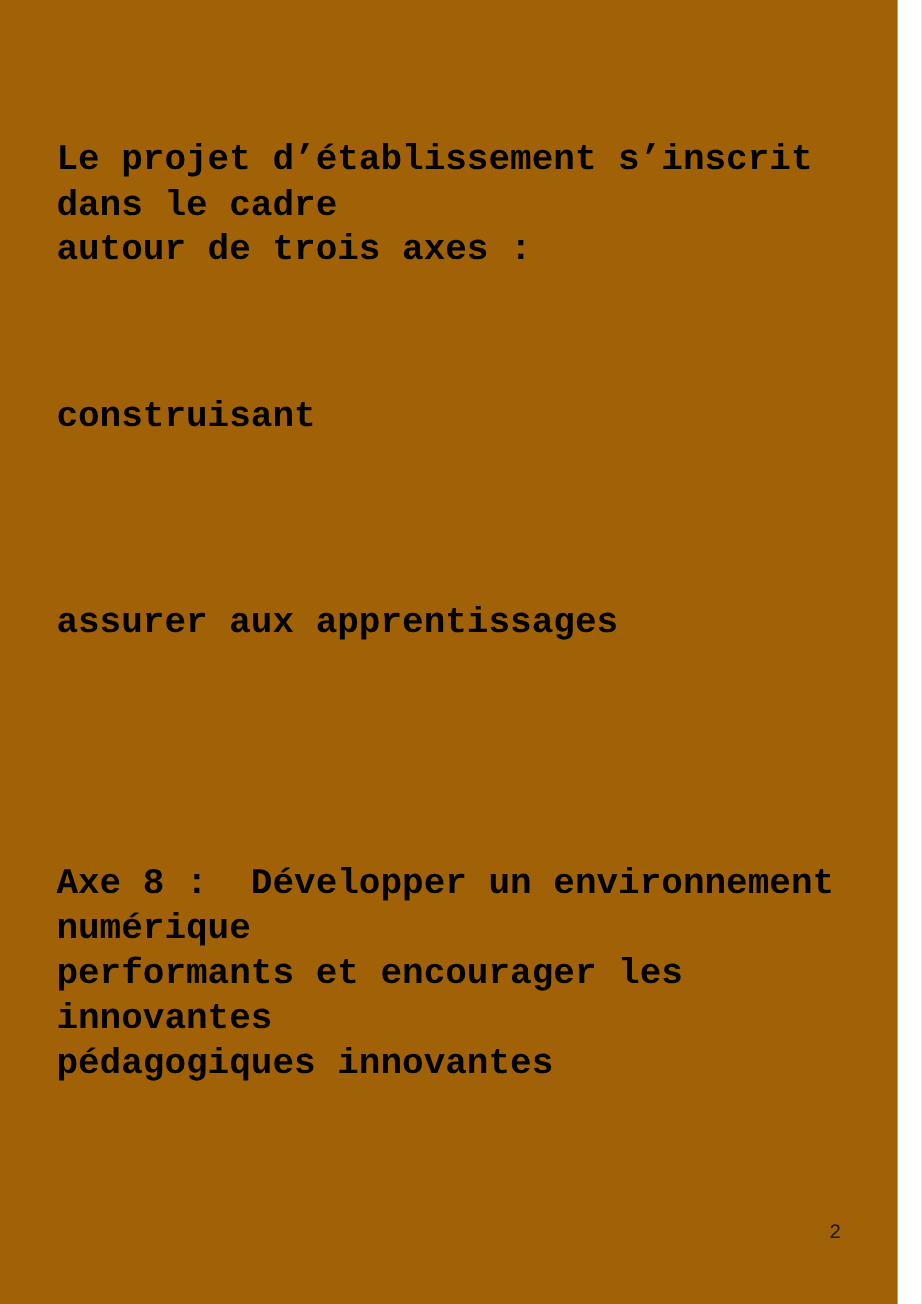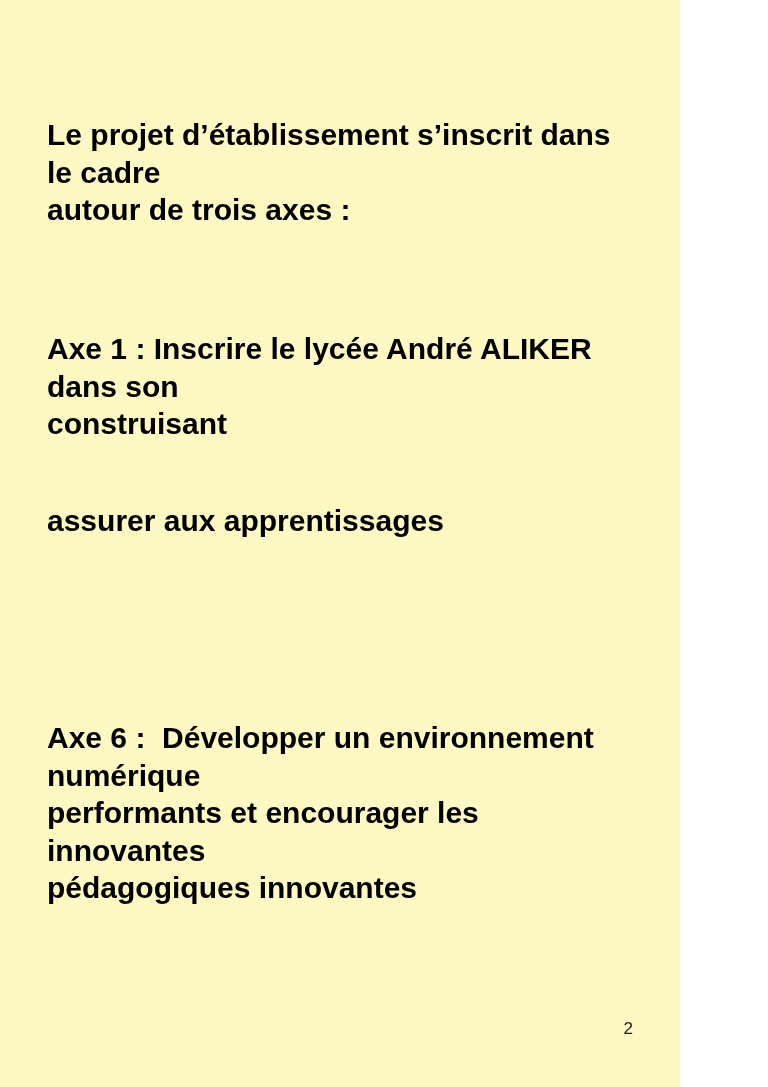--- a/index.html
+++ b/index.html
@@ -2,25 +2,25 @@
 <html><head>
 <meta charset="utf-8">
 <style>
   html, body {
     margin: 0;
     padding: 0;
     background: #ffffff;
   }
   .page {
     position: relative;
-    width: 680px;
+    width: 748px;
     height: 1087px;
-    background: #fef9c3;
+    background: #a16207;
     overflow: hidden;
-    font-family: Liberation Sans, sans-serif;
+    font-family: Liberation Mono, monospace;
     color: #000000;
   }
   .para {
     position: absolute;
     left: 47px;
     right: 40px;
     font-weight: bold;
     font-size: 30px;
     line-height: 37.5px;
     letter-spacing: 0px;
@@ -46,29 +46,28 @@
 <body>
 
 <div class="page">
 
   <div class="para p-intro">
     <div class="line">Le projet d’établissement s’inscrit dans le cadre</div>
     <div class="line">autour de trois axes :</div>
   </div>
 
   <div class="para p-axe1">
-    <div class="line">Axe 1 : Inscrire le lycée André ALIKER dans son</div>
     <div class="line">construisant</div>
   </div>
 
   <div class="para p-axe2">
     <div class="line">assurer aux apprentissages</div>
   </div>
 
   <div class="para p-axe3">
-    <div class="line">Axe 6 :  Développer un environnement numérique</div>
+    <div class="line">Axe 8 :  Développer un environnement numérique</div>
     <div class="line">performants et encourager les innovantes</div>
     <div class="line">pédagogiques innovantes</div>
   </div>
 
   <div class="page-number">2</div>
 
 </div>
 
 </body></html>

